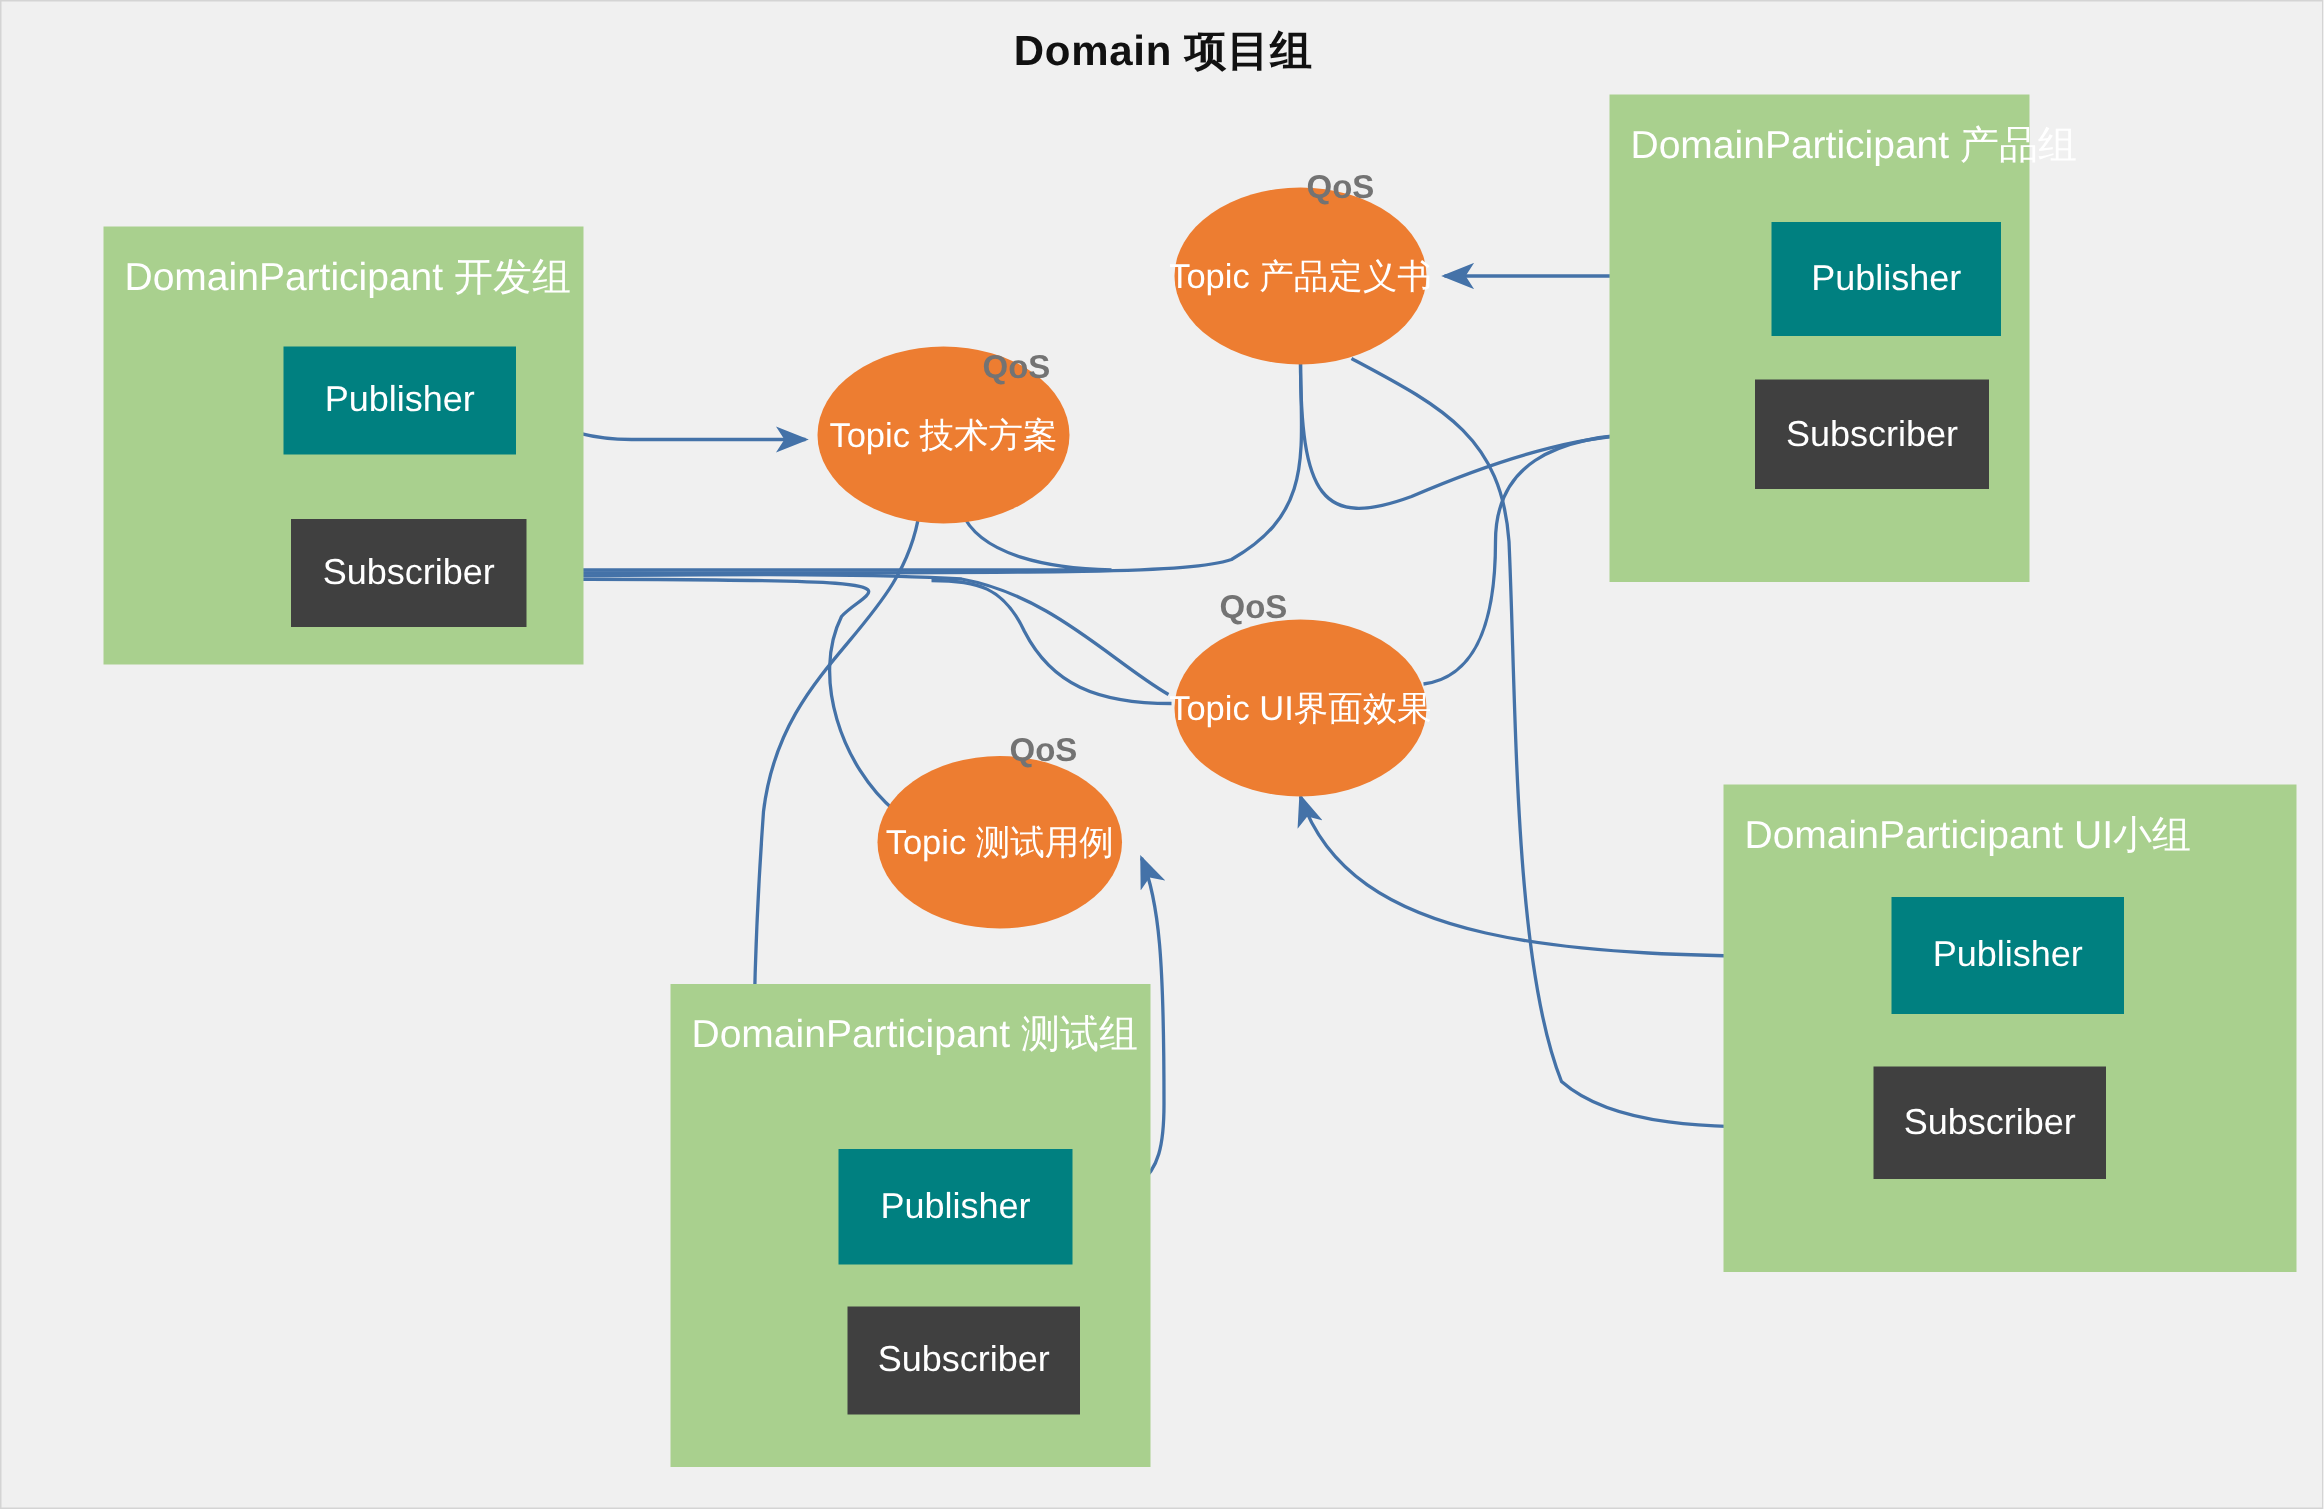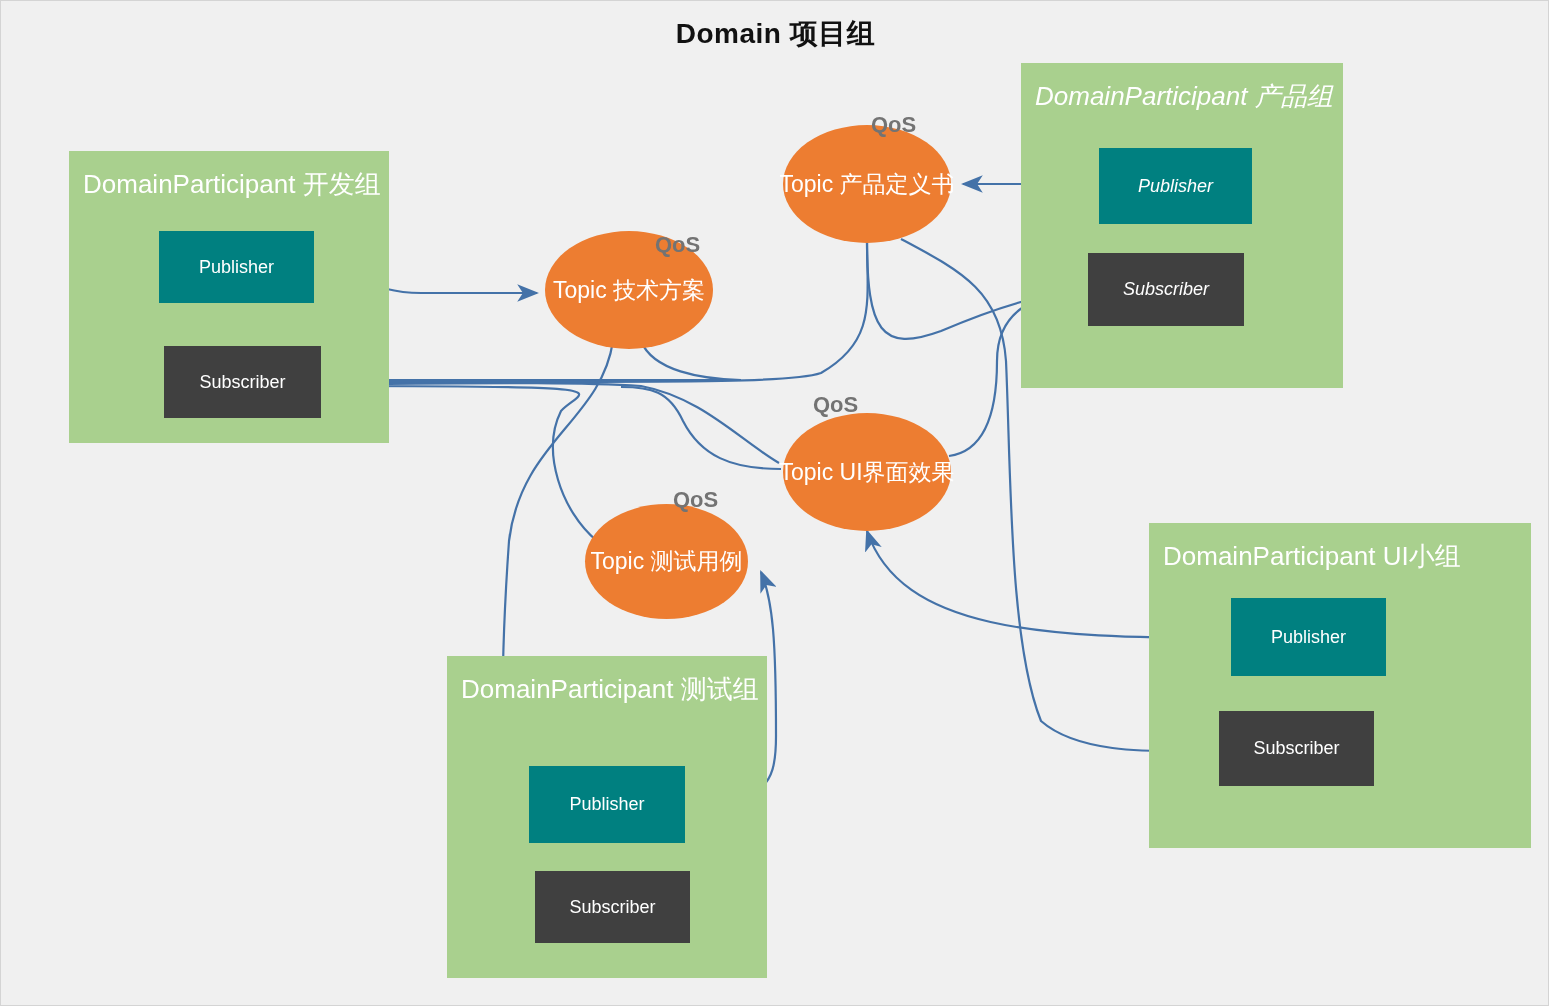--- a/index.html
+++ b/index.html
@@ -49,22 +49,23 @@
     color: #FFFFFF;
     white-space: nowrap;
     font-weight: 400;
   }
   .endpoint {
     position: absolute;
     display: flex;
     align-items: center;
     justify-content: center;
     color: #FFFFFF;
-    font-size: 18px;
+    font-size: 24px;
     box-sizing: border-box;
+    margin-left: 30px;
   }
   .endpoint.publisher { background: #008080; }
   .endpoint.subscriber { background: #404040; }
   .topic {
     position: absolute;
     background: #ED7D31;
     border-radius: 50%;
     display: flex;
     flex-direction: row;
     align-items: center;
@@ -131,21 +132,21 @@
   <div class="participant" style="left:68px; top:150px; width:320px; height:292px;">
     <div class="participant-title">DomainParticipant 开发组</div>
     <div class="endpoint publisher" style="left:90px; top:80px; width:155px; height:72px;">
       <span>Publisher</span>
     </div>
     <div class="endpoint subscriber" style="left:95px; top:195px; width:157px; height:72px;">
       <span>Subscriber</span>
     </div>
   </div>
 
-  <div class="participant" style="left:1020px; top:62px; width:322px; height:325px;font-style:italic;">
+  <div class="participant" style="left:1072px; top:62px; width:280px; height:325px;">
     <div class="participant-title">DomainParticipant 产品组</div>
     <div class="endpoint publisher" style="left:78px; top:85px; width:153px; height:76px;">
       <span>Publisher</span>
     </div>
     <div class="endpoint subscriber" style="left:67px; top:190px; width:156px; height:73px;">
       <span>Subscriber</span>
     </div>
   </div>
 
   <div class="participant" style="left:1148px; top:522px; width:382px; height:325px;">

